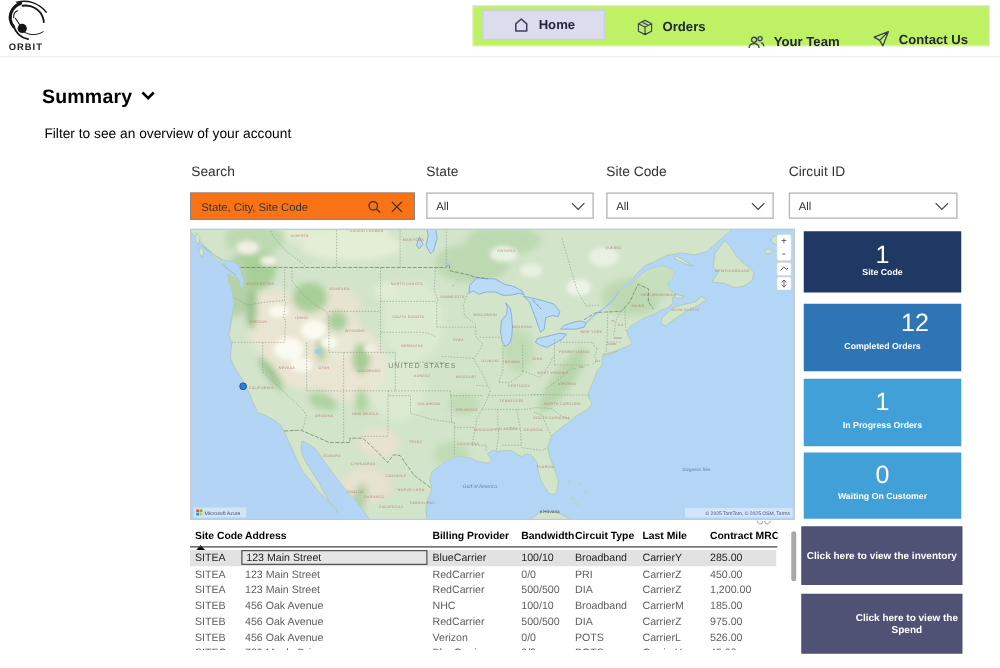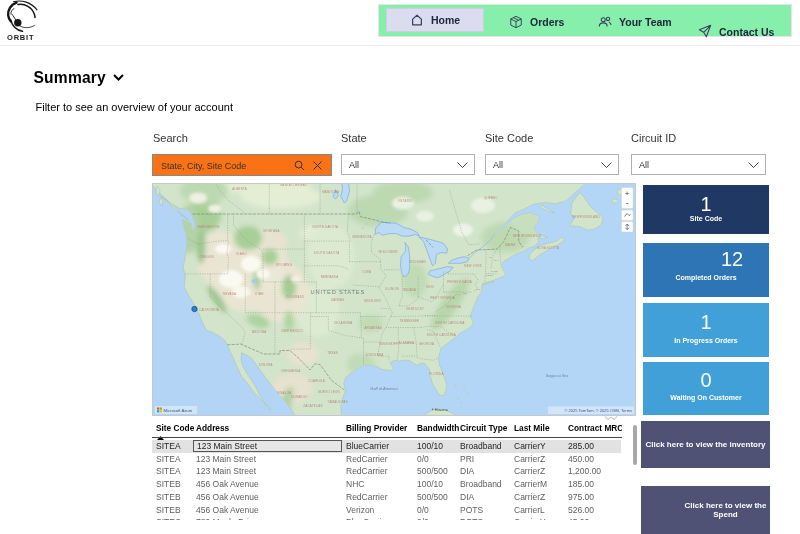--- a/index.html
+++ b/index.html
@@ -3,26 +3,26 @@
 <meta charset="utf-8">
 <style>
 * { margin:0; padding:0; box-sizing:border-box; }
 html,body { width:800px; height:534px; background:#fff; font-family:"Liberation Sans", sans-serif; overflow:hidden; }
 #page { position:relative; width:800px; height:534px; }
 
 
 #header { position:absolute; left:0; top:0; width:800px; height:46px; background:#fff; border-bottom:1px solid #ededed; }
 #logo { position:absolute; left:3px; top:0px; }
 #logotext { position:absolute; left:7px; top:33px; font-size:7.5px; font-weight:bold; letter-spacing:0.8px; color:#222; }
-#nav { position:absolute; left:378px; top:4px; width:414px; height:33px; border:1px solid #e3e3e8; background:#86efac; display:flex; align-items:center; }
+#nav { position:absolute; left:378px; top:4px; width:414px; height:33px; border:1px solid #e3e3e8; background:#bef264; display:flex; align-items:center; }
 .navitem { display:flex; align-items:center; gap:7px; font-size:10.5px; font-weight:bold; color:#23263d; white-space:nowrap; }
 .navicon { width:14px; height:14px; display:block; }
 #home { position:absolute; left:7px; top:3px; width:98px; height:24px; background:#dcdcef; border:1px solid #cdcde4; display:flex; align-items:center; justify-content:center; gap:7px; font-size:10.5px; font-weight:bold; color:#23263d; }
 .nav-orders { position:absolute; left:130px; top:0; height:33px; display:flex; align-items:center; }
-.nav-team { position:absolute; left:219px; top:0; height:33px; display:flex; }
+.nav-team { position:absolute; left:219px; top:12px; height:33px; display:flex; }
 .nav-contact { position:absolute; left:319px; top:0; height:33px; display:flex; align-items:flex-end; }
 
 
 #summary { position:absolute; left:33.5px; top:70.3px; font-size:15.6px; font-weight:bold; color:#000; letter-spacing:0.2px; line-height:1; }
 #summary svg { vertical-align:1.5px; margin-left:6px; }
 #subtitle { position:absolute; left:35.5px; top:101.3px; font-size:11px; color:#000; }
 
 
 .flabel { position:absolute; top:132px; font-size:11px; color:#333; }
 #searchbox { position:absolute; left:152px; top:154px; width:180px; height:22px; border:1px solid #8a8886; background:#f97316; }
@@ -406,21 +406,21 @@
   </div>
   <div class="card" style="top:303px; height:54px; background:#41a0d7;">
     <div class="num" style="top:8.5px;">1</div>
     <div class="lbl" style="top:33.5px;">In Progress Orders</div>
   </div>
   <div class="card" style="top:362px; height:53px; background:#41a0d7;">
     <div class="num" style="top:7.5px;">0</div>
     <div class="lbl" style="top:31.7px;">Waiting On Customer</div>
   </div>
   <div class="btncard" style="top:421px; height:47px;">Click here to view the inventory</div>
-  <div class="btncard" style="top:486px; height:48px;padding-left:40px;">Click here to view the Spend</div>
+  <div class="btncard" style="top:475px; height:48px;padding-left:40px;">Click here to view the Spend</div>
 
   <div id="table">
     <div id="thead">
       <div class="c1" style="left:4px;">Site Code</div>
       <div class="c2">Address</div>
       <div class="c3">Billing Provider</div>
       <div class="c4">Bandwidth</div>
       <div class="c5">Circuit Type</div>
       <div class="c6">Last Mile</div>
       <div class="c7">Contract MRC</div>

